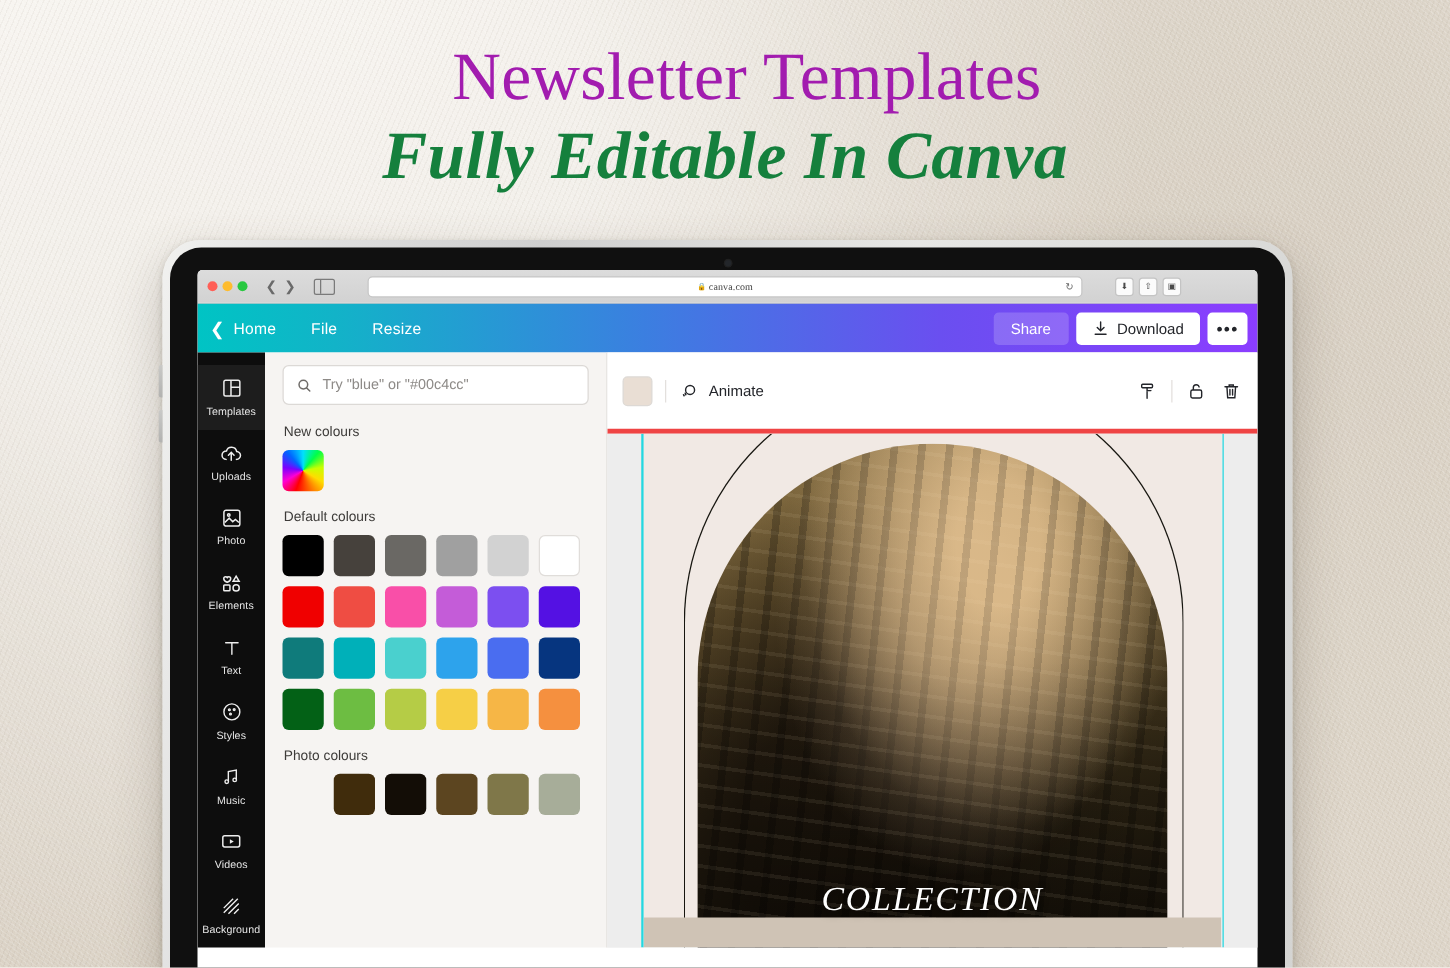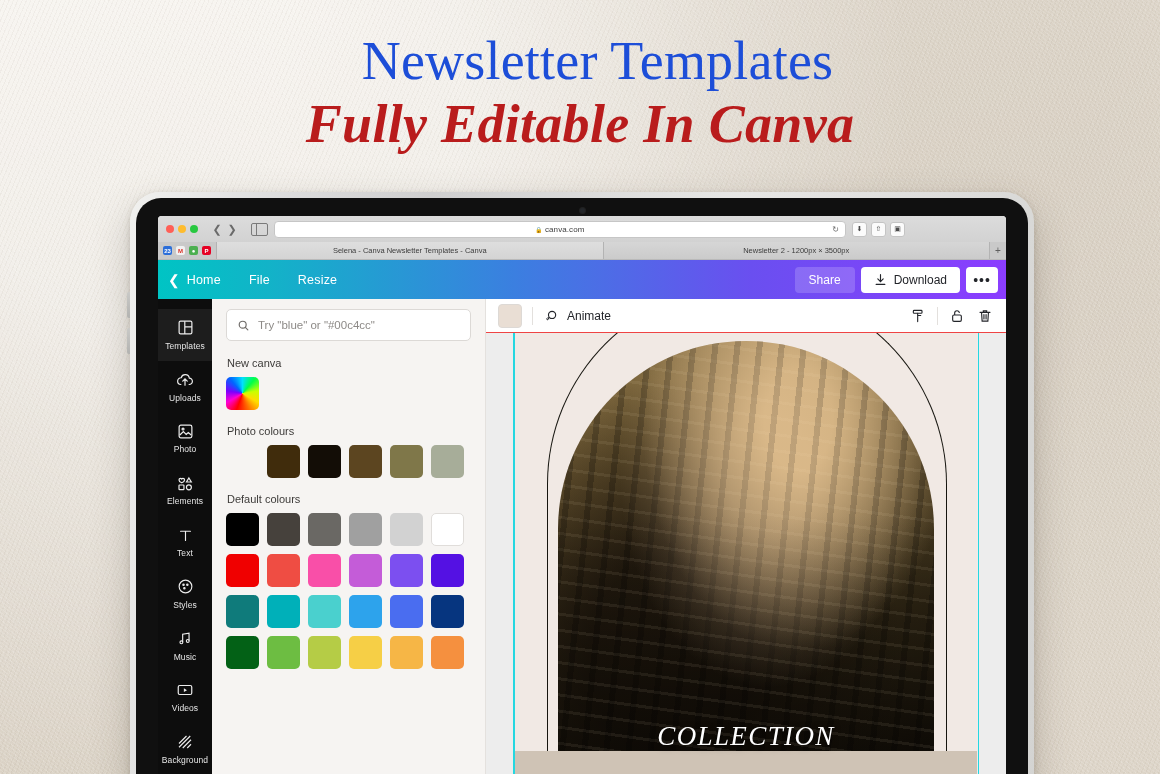--- a/index.html
+++ b/index.html
@@ -25,28 +25,28 @@
       repeating-linear-gradient(37deg, rgba(255,255,255,.16) 0 1px, rgba(0,0,0,0) 1px 3px),
       repeating-linear-gradient(113deg, rgba(160,150,136,.10) 0 1px, rgba(0,0,0,0) 1px 4px),
       repeating-linear-gradient(72deg, rgba(255,255,255,.10) 0 1px, rgba(0,0,0,0) 1px 5px);
     opacity:.85;
   }
 
   
   .headline{position:absolute;left:0;right:0;top:34px;text-align:center;z-index:5;}
   .hl1{
     font-family:"Liberation Serif", serif;
-    font-size:54px;letter-spacing:.2px;color:#1d4ed8;line-height:1.02;
+    font-size:54px;letter-spacing:.2px;color:#a21caf;line-height:1.02;
     font-weight:400;
     padding-left:35px;
   }
   .hl2{
     font-family:"Liberation Serif", serif;
     font-style:italic;font-weight:700;
-    font-size:54px;color:#b91c1c;line-height:1.18;letter-spacing:.3px;
+    font-size:54px;color:#15803d;line-height:1.18;letter-spacing:.3px;
     margin-top:4px;
   }
 
   
   #tablet{
     position:absolute;left:130px;top:192px;width:904px;height:600px;
     border-radius:30px 30px 0 0;
     background:linear-gradient(100deg,#f1f1ef 0%,#dedede 14%,#cfcfcf 30%,#e7e7e5 60%,#d4d4d2 100%);
     box-shadow:0 16px 38px rgba(90,80,66,.30), 0 2px 6px rgba(90,80,66,.22);
     z-index:6;
@@ -72,23 +72,23 @@
   .chrome{background:#d8d8d8;border-bottom:1px solid #b9b9b9;}
   .chrome-top{height:26px;display:flex;align-items:center;padding:0 6px;gap:6px;
               background:linear-gradient(180deg,#dcdcdc,#d2d2d2);}
   .lights{display:flex;gap:4px;align-items:center;padding-left:2px;}
   .light{width:8px;height:8px;border-radius:50%;}
   .nav-arrows{display:flex;gap:1px;margin-left:6px;color:#6a6a6a;font-size:11px;}
   .nav-arrows span{width:14px;text-align:center;}
   .sidebar-toggle{width:15px;height:11px;border:1.3px solid #7a7a7a;border-radius:2px;position:relative;margin-left:6px;}
   .sidebar-toggle:before{content:"";position:absolute;left:4px;top:0;bottom:0;width:1.3px;background:#7a7a7a;}
   .urlbar{
-    flex:1;height:15px;margin:0 0;background:#fff;border-radius:4px;
+    flex:1;height:15px;margin:0 20px;background:#fff;border-radius:4px;
     display:flex;align-items:center;justify-content:center;position:relative;
-    border:1px solid #c6c6c6;max-width:570px;
+    border:1px solid #c6c6c6;max-width:570px;font-family:Liberation Serif, serif;
   }
   .url-text{font-size:8px;color:#3d3d3d;letter-spacing:.1px;}
   .lock-mini{font-size:6px;color:#6a6a6a;margin-right:2px;}
   .reload{position:absolute;right:6px;font-size:8px;color:#6d6d6d;}
   .chrome-icons{display:flex;gap:4px;align-items:center;}
   .cbtn{width:13px;height:13px;border-radius:3px;background:#fbfbfb;border:1px solid #c4c4c4;
         display:flex;align-items:center;justify-content:center;font-size:7px;color:#4a4a4a;}
 
   .chrome-tabs{height:17px;display:flex;align-items:stretch;background:#c9c9c9;}
   .favs{display:flex;align-items:center;gap:4px;padding:0 5px;}
@@ -150,22 +150,22 @@
     width:33px;height:33px;border-radius:50%;
     background:
       radial-gradient(circle at 62% 38%, #d9b184 0 12%, rgba(0,0,0,0) 42%),
       linear-gradient(145deg,#6d5a3e 0%,#3b2e1d 40%,#1b1409 75%,#463venue 100%),
       linear-gradient(145deg,#6d5a3e,#2a2013);
   }
   .grid6{display:flex;flex-wrap:wrap;gap:8px;width:100%;}
 
   
   .canvas-wrap{flex:1;background:#ededed;display:flex;flex-direction:column;min-width:0;}
-  .ctoolbar{height:33px;background:#fff;border-bottom:1px solid #ef4444;
-            display:flex;align-items:center;padding:0 12px;gap:10px;}
+  .ctoolbar{height:33px;background:#fff;border-bottom:4px solid #ef4444;
+            display:flex;align-items:center;padding:14px 12px;gap:10px;}
   .ct-swatch{width:22px;height:22px;border-radius:4px;border:1px solid #ddd9d5;}
   .ct-divider{width:1px;height:18px;background:#e3e0dd;}
   .animate{display:flex;align-items:center;gap:8px;font-size:12px;color:#23252a;}
   .ct-ico{width:18px;height:18px;display:flex;align-items:center;justify-content:center;color:#23252a;}
 
   .stage{flex:1;position:relative;background:#ededed;overflow:hidden;}
   .guide{position:absolute;top:0;bottom:0;width:1.5px;background:#25d7e0;}
   .page{
     position:absolute;left:29px;right:29px;top:0;bottom:0;
     background:#f1e9e4;overflow:hidden;
@@ -231,31 +231,20 @@
           <div class="urlbar">
             <span class="lock-mini">🔒</span>
             <span class="url-text">canva.com</span>
             <span class="reload">↻</span>
           </div>
           <div class="chrome-icons">
             <div class="cbtn">⬇</div>
             <div class="cbtn">⇧</div>
             <div class="cbtn">▣</div>
           </div>
-        </div>
-        <div class="chrome-tabs">
-          <div class="favs">
-            <div class="fav" style="background:#2b6ed9">23</div>
-            <div class="fav" style="background:#f1f1f1;color:#d93025">M</div>
-            <div class="fav" style="background:#4caf50">●</div>
-            <div class="fav" style="background:#e60023">P</div>
-          </div>
-          <div class="tab active">Selena - Canva Newsletter Templates - Canva</div>
-          <div class="tab">Newsletter 2 - 1200px × 3500px</div>
-          <div class="tab-plus">+</div>
         </div>
       </div>
 
       <div class="canva-top">
         <span class="back-chev">❮</span>
         <span class="menu-item first">Home</span>
         <span class="menu-item">File</span>
         <span class="menu-item">Resize</span>
         <span class="spacer"></span>
         <span class="share-btn">Share</span>
@@ -370,38 +359,24 @@
         <div class="panel">
           <div class="search">
             <svg width="13" height="13" viewBox="0 0 24 24" fill="none" stroke="#6f6c69" stroke-width="2.2" stroke-linecap="round">
               <circle cx="10.5" cy="10.5" r="6.4"></circle>
                 <path d="M15.4 15.4 20 20"></path>
             </svg>
             <span class="search-ph">Try "blue" or "#00c4cc"</span>
           </div>
 
           <div class="sec">
-            <div class="sec-title">New canva</div>
+            <div class="sec-title">New colours</div>
             <div class="rainbow"></div>
           </div>
 
-
-          <div class="sec">
-            <div class="sec-title">Photo colours</div>
-            <div class="swatch-row">
-              <div class="sw-photo"></div>
-              <span id="photo-swatches" style="display:flex;gap:8px;">
-                  <div class="sw" style="background: rgb(64, 44, 12);"></div>
-                  <div class="sw" style="background: rgb(19, 13, 6);"></div>
-                  <div class="sw" style="background: rgb(92, 69, 32);"></div>
-                  <div class="sw" style="background: rgb(127, 119, 73);"></div>
-                  <div class="sw" style="background: rgb(167, 173, 153);"></div>
-                </span>
-            </div>
-          </div>
 
           <div class="sec">
             <div class="sec-title">Default colours</div>
             <div class="grid6" id="default-swatches">
                 <div class="sw" style="background: rgb(0, 0, 0);"></div>
                 <div class="sw" style="background: rgb(70, 65, 60);"></div>
                 <div class="sw" style="background: rgb(106, 104, 100);"></div>
                 <div class="sw" style="background: rgb(160, 160, 160);"></div>
                 <div class="sw" style="background: rgb(210, 210, 210);"></div>
                 <div class="sw outline" style="background: rgb(255, 255, 255);"></div>
@@ -418,20 +393,34 @@
                 <div class="sw" style="background: rgb(74, 109, 240);"></div>
                 <div class="sw" style="background: rgb(6, 53, 127);"></div>
                 <div class="sw" style="background: rgb(3, 97, 22);"></div>
                 <div class="sw" style="background: rgb(109, 189, 66);"></div>
                 <div class="sw" style="background: rgb(181, 204, 70);"></div>
                 <div class="sw" style="background: rgb(246, 207, 70);"></div>
                 <div class="sw" style="background: rgb(246, 182, 70);"></div>
                 <div class="sw" style="background: rgb(245, 144, 63);"></div>
               </div>
           </div>
+
+          <div class="sec">
+            <div class="sec-title">Photo colours</div>
+            <div class="swatch-row">
+              <div class="sw-photo"></div>
+              <span id="photo-swatches" style="display:flex;gap:8px;">
+                  <div class="sw" style="background: rgb(64, 44, 12);"></div>
+                  <div class="sw" style="background: rgb(19, 13, 6);"></div>
+                  <div class="sw" style="background: rgb(92, 69, 32);"></div>
+                  <div class="sw" style="background: rgb(127, 119, 73);"></div>
+                  <div class="sw" style="background: rgb(167, 173, 153);"></div>
+                </span>
+            </div>
+          </div>
         </div>
 
         <div class="canvas-wrap">
           <div class="ctoolbar">
             <div class="ct-swatch" id="fill-swatch" style="background: rgb(233, 222, 212);"></div>
             <div class="ct-divider"></div>
             <div class="animate">
               <svg width="16" height="16" viewBox="0 0 24 24" fill="none" stroke="#23252a" stroke-width="1.7">
                 <circle cx="13.6" cy="10.4" r="5.4"></circle>
                   <path d="M7.6 13.6a5.4 5.4 0 0 0 1.4 3.3"></path>

